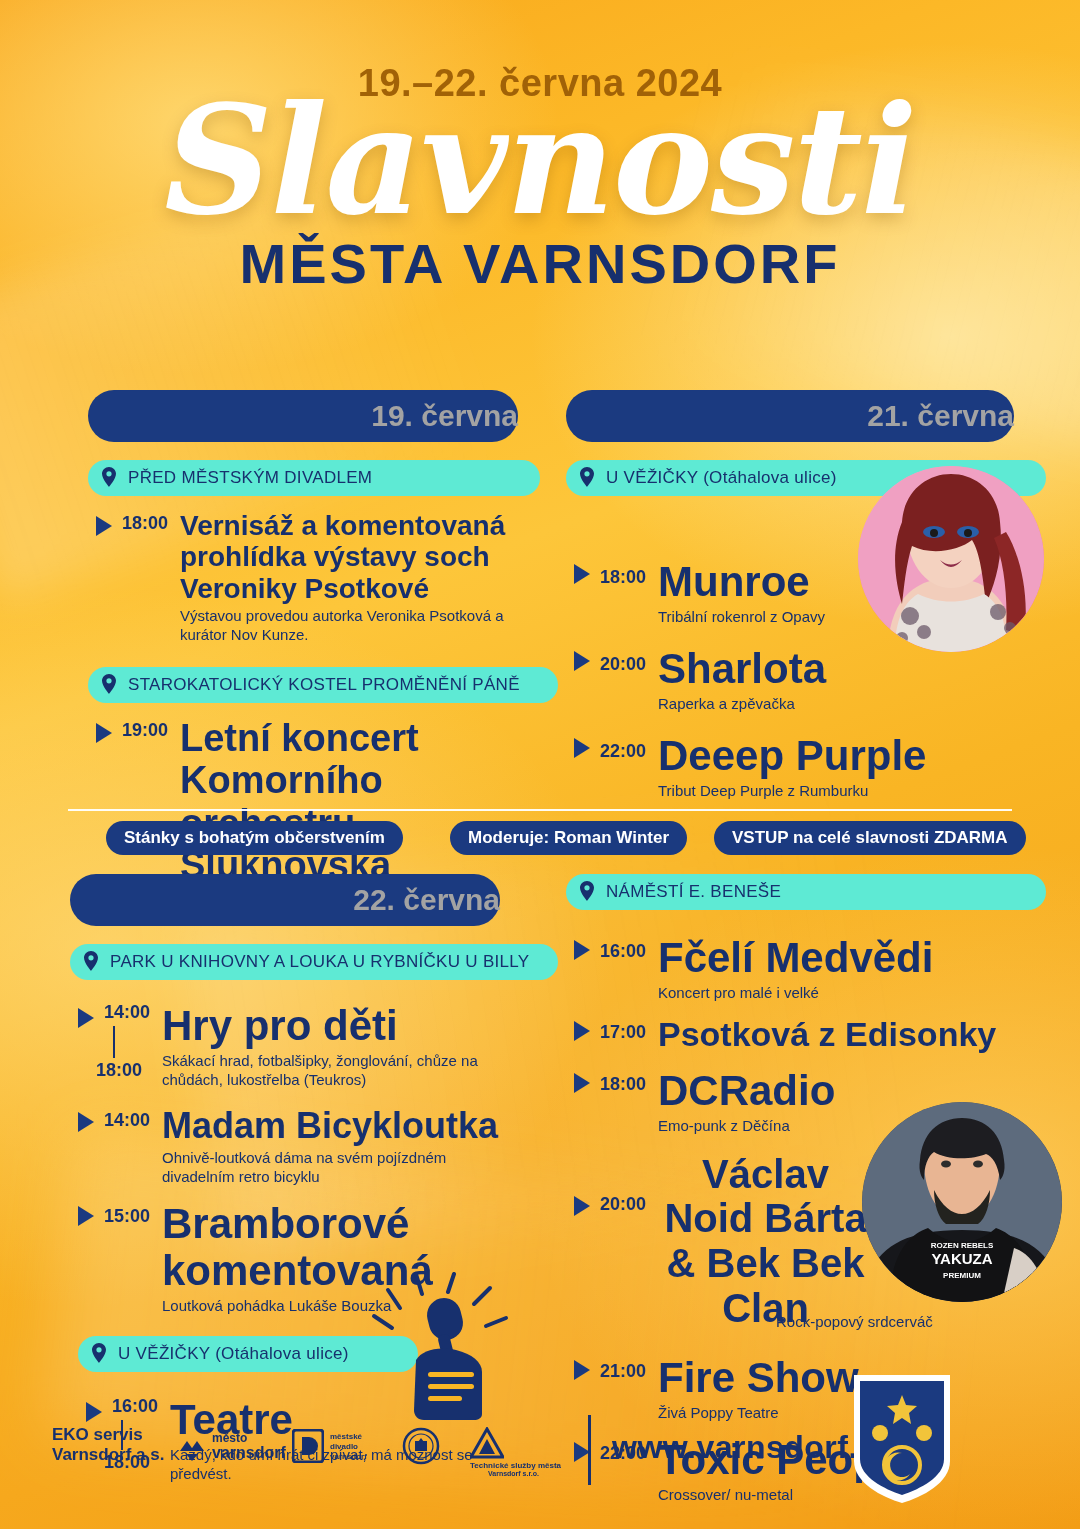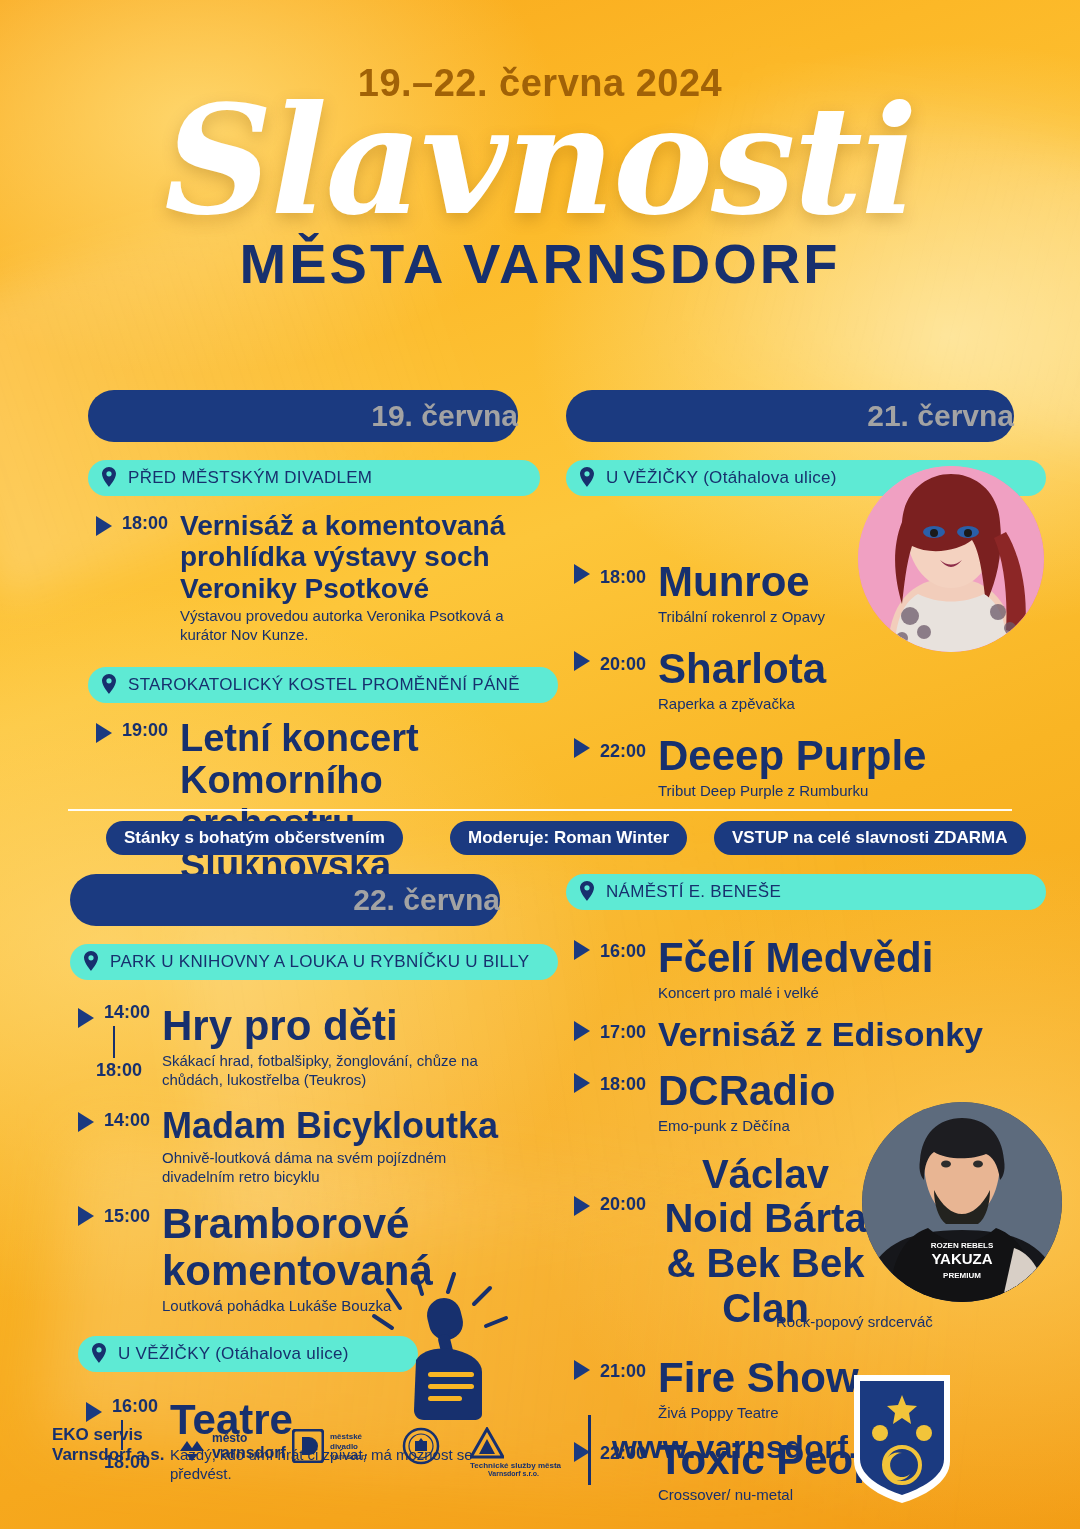--- a/index.html
+++ b/index.html
@@ -301,21 +301,21 @@
     <div class="item" style="margin-top:24px;">
       <div class="tri"></div>
       <div class="time" style="top:7px;">16:00</div>
       <div class="ttl xbig">Fčelí Medvědi</div>
       <div class="desc">Koncert pro malé i velké</div>
     </div>
 
     <div class="item" style="margin-top:12px;">
       <div class="tri"></div>
       <div class="time" style="top:7px;">17:00</div>
-      <div class="ttl" style="font-size:34px;">Vernisáž z Edisonky</div>
+      <div class="ttl" style="font-size:34px;">Psotková z Edisonky</div>
     </div>
 
     <div class="item" style="margin-top:14px;">
       <div class="tri"></div>
       <div class="time" style="top:7px;">18:00</div>
       <div class="ttl xbig">DCRadio</div>
       <div class="desc">Emo-punk z Děčína</div>
     </div>
 
     <div class="item" style="margin-top:16px;">

